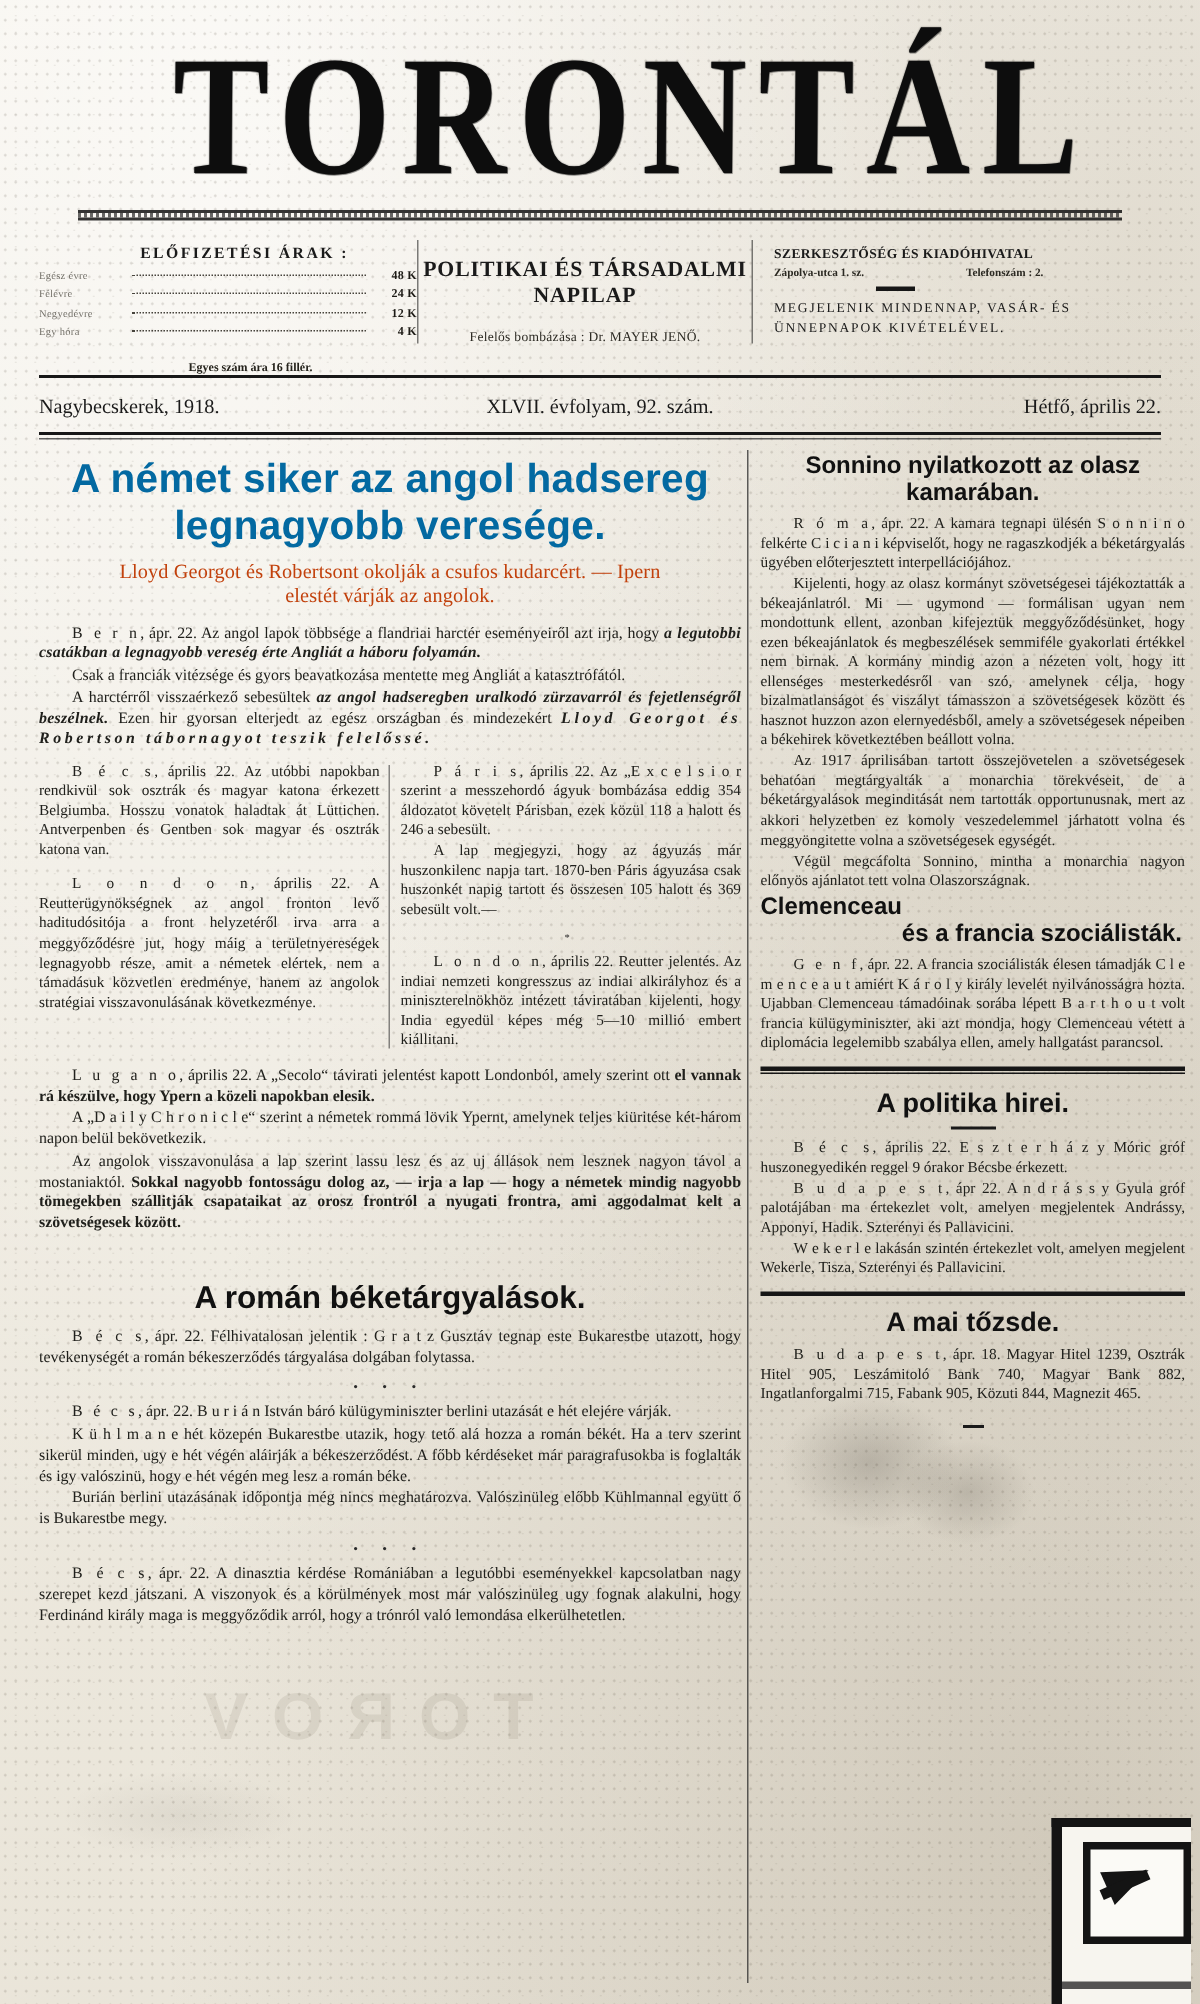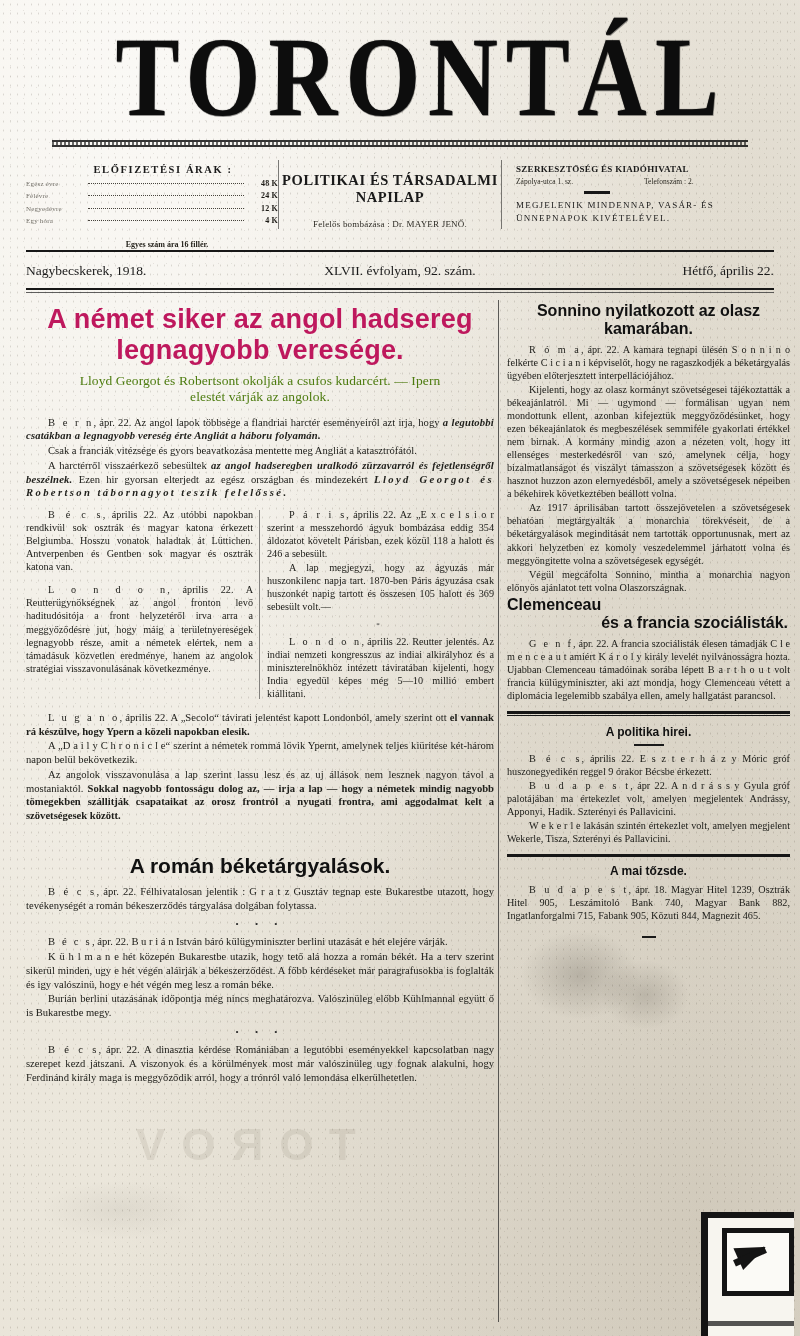--- a/index.html
+++ b/index.html
@@ -83,21 +83,21 @@
   }
   .price-row .pv{width:30px;text-align:right;font-weight:700;font-size:8px;color:#1d1b16;}
   .price-single{
     text-align:center;font-size:8px;font-weight:700;margin-top:12px;padding-left:30px;color:#25231c;
   }
 
   .hb-mid .m1{font-size:14.5px;font-weight:700;letter-spacing:.6px;}
   .hb-mid .m2{font-size:9px;margin-top:13px;letter-spacing:.2px;color:#2c2a23;}
 
   .hb-right .r1{font-size:9px;font-weight:700;letter-spacing:.3px;}
-  .hb-right .r2{display:flex;font-size:7.5px;margin-top:3px;color:#2b2922;font-weight:400;}
+  .hb-right .r2{display:flex;font-size:7.5px;margin-top:3px;color:#2b2922;font-weight:700;}
   .hb-right .r2 .a{width:128px;}
   .hb-right .dash{width:26px;height:3px;background:#161616;margin:5px auto 5px 68px;}
   .hb-right .r3{font-size:9px;letter-spacing:1.2px;line-height:1.45;}
 
   
   .rule-d{position:absolute;left:26px;right:26px;height:2px;background:#171717;}
   .rule-thin{position:absolute;left:26px;right:26px;height:1px;background:#3a3a3a;opacity:.8;}
   .datebar{
     position:absolute;left:26px;right:26px;top:256px;height:30px;
     display:flex;align-items:center;font-size:13.5px;
@@ -111,25 +111,25 @@
   .colsplit{
     position:absolute;left:472px;top:0;bottom:0;width:1px;background:#2a2a2a;opacity:.75;
   }
   .colL{position:absolute;left:0;top:0;width:468px;}
   .colR{position:absolute;left:481px;top:0;width:283px;}
 
   
   h1.main{
     font-family:"Liberation Sans", sans-serif;
     font-weight:700;font-size:27px;line-height:1.16;text-align:center;
-    margin:4px 0 2px 0;letter-spacing:.2px;color:#be185d;
+    margin:4px 0 2px 0;letter-spacing:.2px;color:#0369a1;
   }
   .subhead{
     font-size:13.5px;line-height:1.22;text-align:center;margin:6px 0 10px 0;
-    letter-spacing:.1px;color:#4d7c0f;
+    letter-spacing:.1px;color:#c2410c;
   }
 
   p{margin:0 0 1px 0;}
   .txt{
     font-size:10.2px;line-height:1.28;text-align:justify;
     text-indent:22px;color:#20201c;
     hyphens:auto;
   }
   .txt.wide{font-size:10.6px;line-height:1.30;}
   .dateline{letter-spacing:2.2px;}
@@ -149,21 +149,21 @@
   h2.sec{
     font-family:"Liberation Sans", sans-serif;
     font-weight:700;font-size:21px;text-align:center;margin:14px 0 7px 0;color:#111;
   }
   h2.secr{
     font-family:"Liberation Sans", sans-serif;
     font-weight:700;font-size:16px;line-height:1.12;text-align:center;margin:2px 0 5px 0;color:#111;
   }
   h2.secr.left{text-align:left;}
   h2.secr .l2{display:block;text-align:center;}
-  h2.sec.small{font-size:12px;margin:9px 0 5px 0;}
+  h2.sec.small{font-size:18px;margin:9px 0 5px 0;}
   .hr-blk{height:3px;background:#161616;margin:9px 0 7px 0;}
   .hr-dbl{height:5px;margin:9px 0 6px 0;
     background:linear-gradient(#161616,#161616) 0 0/100% 3px no-repeat,
                linear-gradient(#161616,#161616) 0 4px/100% 1px no-repeat;}
   .minidash{width:30px;height:2px;background:#1a1a1a;margin:4px auto 6px auto;}
 
   .gap{height:9px;}
 
   
   .stamp{

